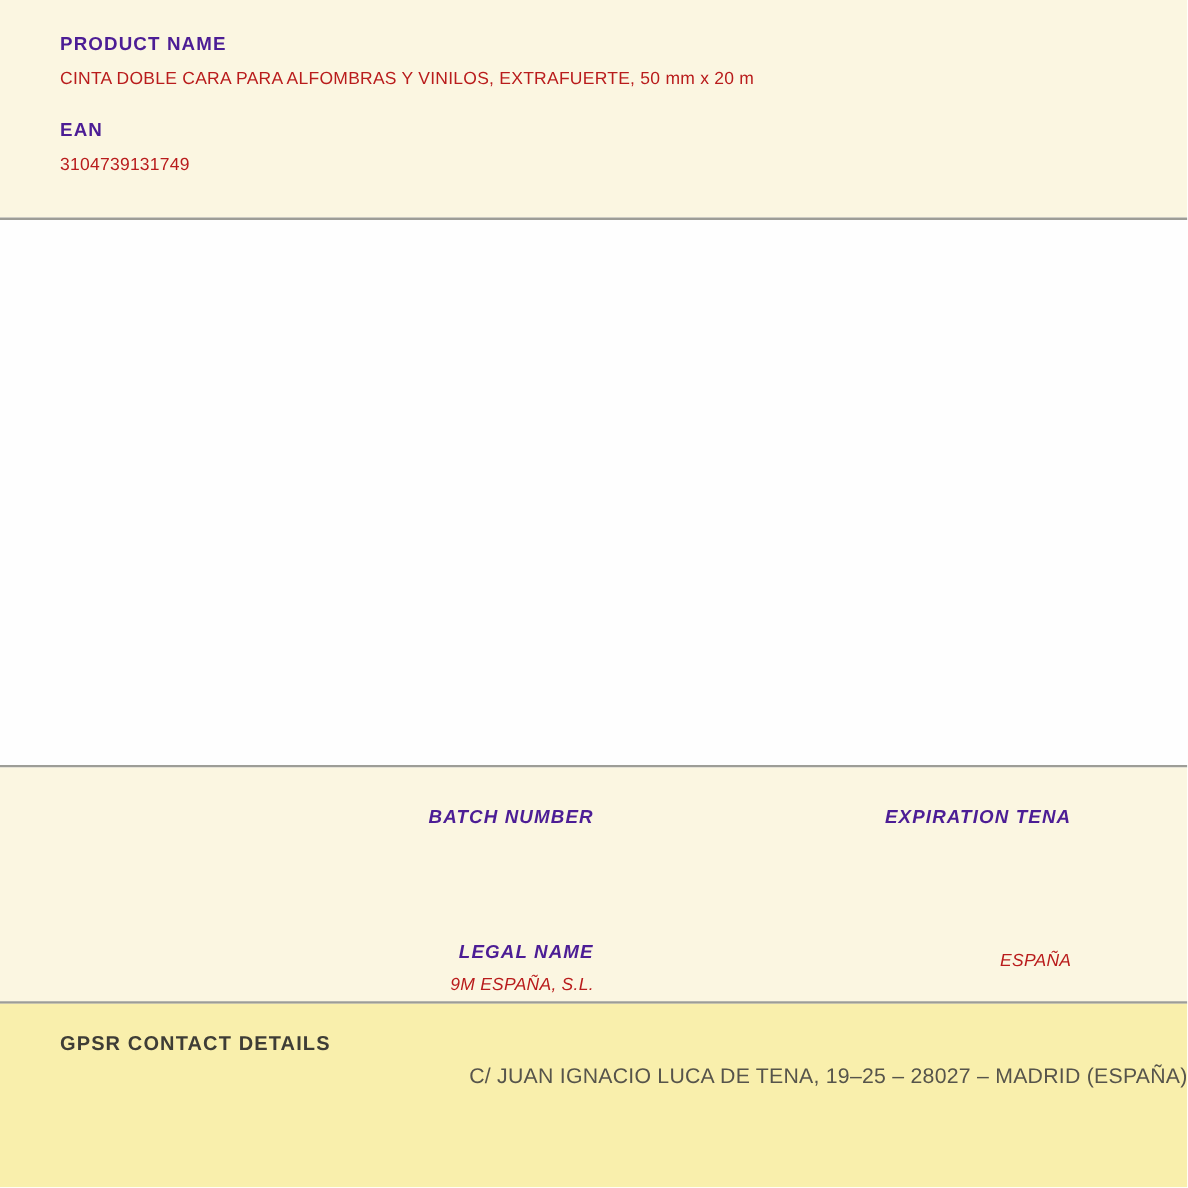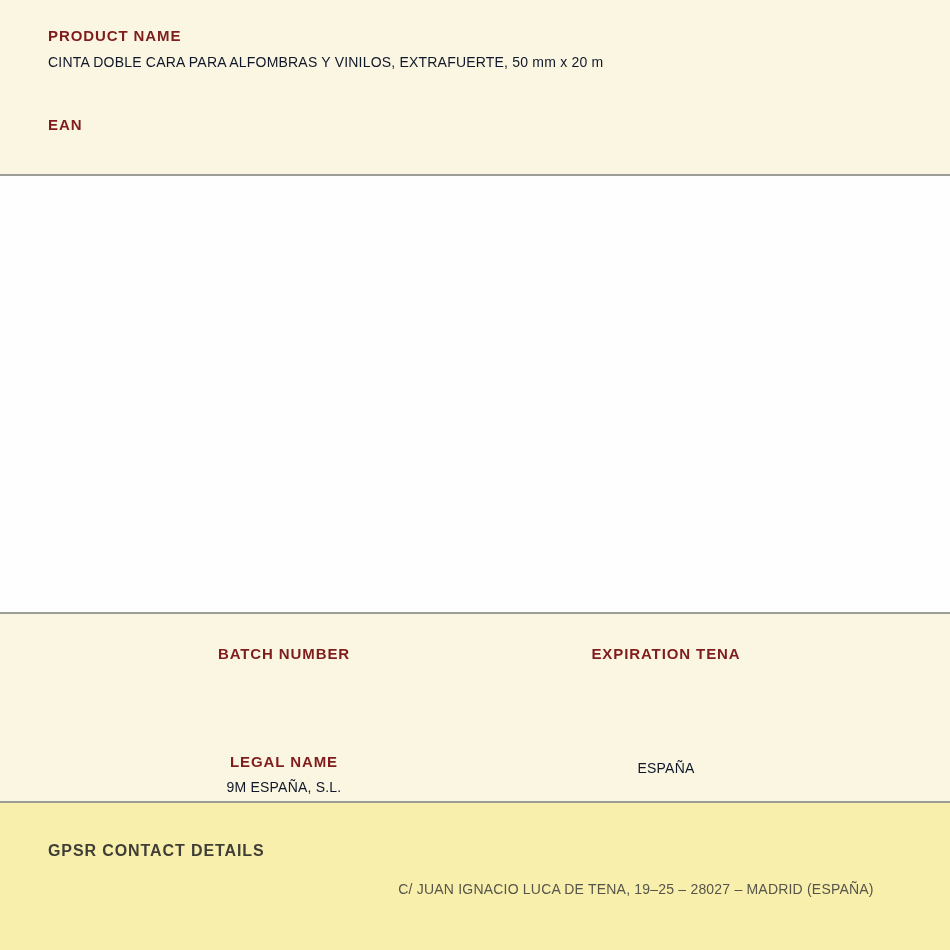--- a/index.html
+++ b/index.html
@@ -23,89 +23,90 @@
   
   .section-header {
     height: 174px;
     background: #fbf6e1;
     padding: 26px 48px 0 48px;
   }
   .field-label {
     font-size: 15px;
     font-weight: bold;
     letter-spacing: 0.9px;
-    color: #7f1d1d;
+    color: #4c1d95;
     line-height: 19px;
   }
   .field-value {
     font-size: 14px;
     font-weight: normal;
     letter-spacing: 0.2px;
-    color: #0f172a;
+    color: #b91c1c;
     line-height: 19px;
   }
   .section-header .field-value { margin-top: 8px; }
-  .section-header .ean-block { margin-top: 43px; }
+  .section-header .ean-block { margin-top: 23px; }
   
   .section-media {
     height: 436px;
     background: #fefefe;
   }
   
   .section-info {
     height: 187px;
     background: #fbf6e1;
     padding-top: 30px;
   }
   .info-grid {
     margin: 0 93px;
     display: grid;
     grid-template-columns: 1fr 1fr;
   }
-  .info-cell { text-align: center; }
+  .info-cell { text-align: right; font-style: italic; }
   .info-cell .field-value { margin-top: 7px; min-height: 19px; }
   .info-row-2 { margin-top: 63px; }
   .info-empty-value { min-height: 20px; }
   
   .section-gpsr {
     height: 147px;
     background: #f9efac;
-    padding-top: 38px;
+    padding-top: 23px;
   }
   .gpsr-label {
     margin-left: 48px;
     font-size: 16px;
     font-weight: bold;
     letter-spacing: 0.9px;
     color: #3e3d36;
     line-height: 19px;
   }
   .gpsr-address {
-    margin-top: 20px;
+    margin-top: 6px;
     margin-left: 322px;
     width: 628px;
-    text-align: center;
-    font-size: 14px;
+    text-align: right;
+    font-size: 17px;
     letter-spacing: 0.2px;
     color: #56544b;
     line-height: 19px;
   }
 </style>
 </head>
 <body>
 
 <div class="page">
 
   <div class="section-header">
     <div>
       <div class="field-label">PRODUCT NAME</div>
       <div class="field-value">CINTA DOBLE CARA PARA ALFOMBRAS Y VINILOS, EXTRAFUERTE, 50 mm x 20 m</div>
     </div>
     <div class="ean-block">
       <div class="field-label">EAN</div>
+      <div class="field-value">3104739131749</div>
     </div>
   </div>
 
   <div class="divider"></div>
 
   <div class="section-media"></div>
 
   <div class="divider"></div>
 
   <div class="section-info">

